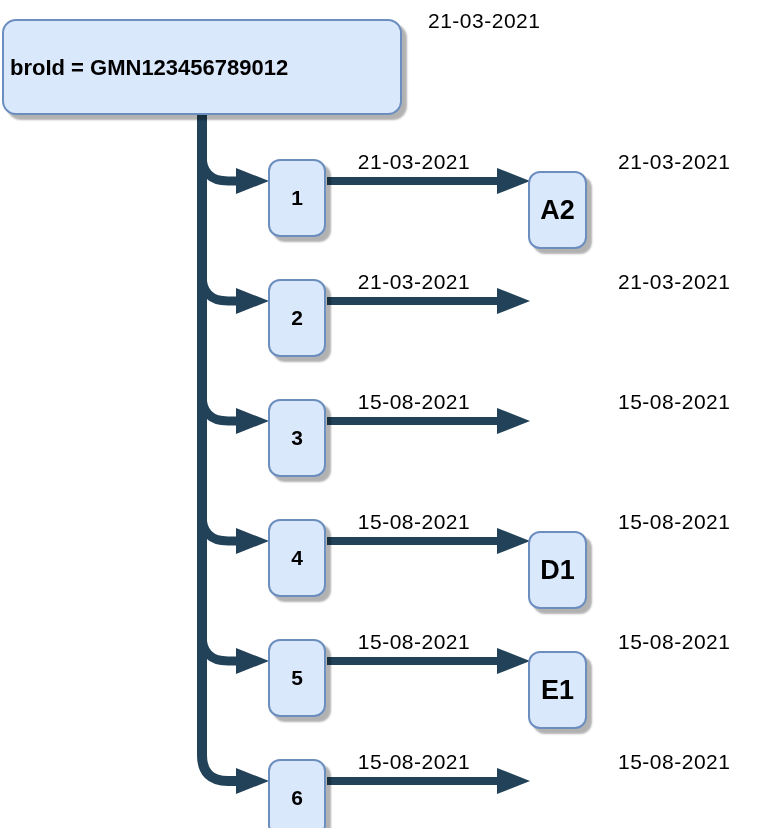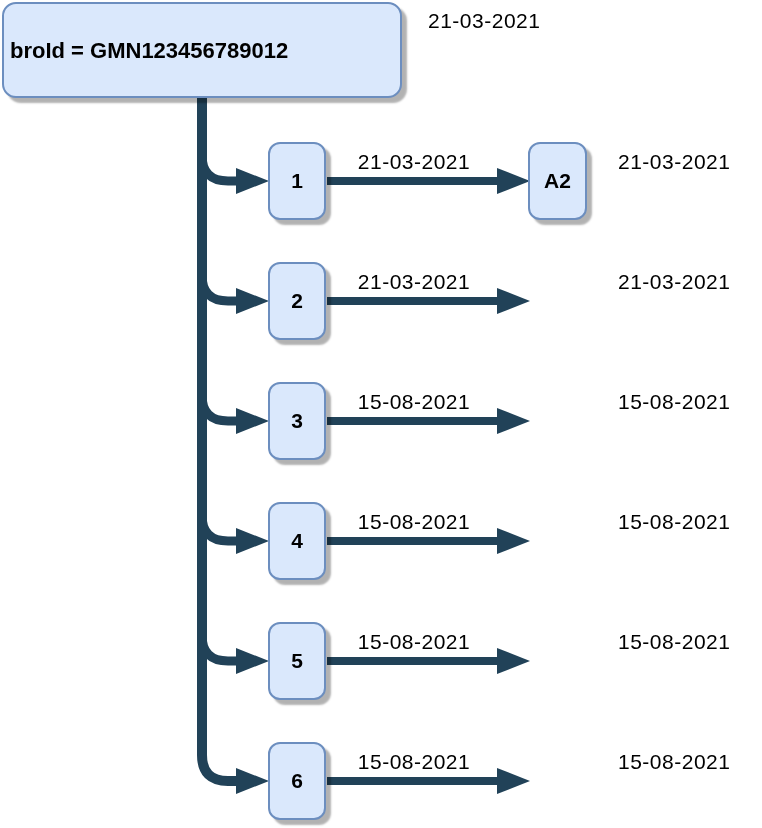--- a/index.html
+++ b/index.html
@@ -13,33 +13,33 @@
   #canvas{
     position:relative;width:762px;height:828px;background:var(--bg);
     font-family:"Liberation Sans",sans-serif;color:var(--text);overflow:hidden;
   }
   #connector-svg{position:absolute;left:0;top:0;width:762px;height:828px;}
   .node{
     position:absolute;box-sizing:border-box;
     background:var(--node-fill);border:2px solid var(--node-border);
     border-radius:12px;box-shadow:5px 5px 2px rgba(0,0,0,0.30);
     display:flex;align-items:center;justify-content:center;
-    font-weight:bold;color:var(--text);
+    font-weight:bold;color:var(--text);margin-top:17px;
   }
   #root-node{
     left:2px;top:2px;width:400px;height:96px;border-radius:14px;
     flex-direction:column;align-items:flex-start;justify-content:center;
     padding-left:6px;font-size:22px;line-height:31px;white-space:nowrap;
   }
   #top-date{
     position:absolute;left:428px;top:9px;font-size:21px;letter-spacing:0.5px;
   }
   .row{position:absolute;left:0;width:762px;height:78px;}
   .num-node{left:268px;top:0;width:58px;height:78px;font-size:21px;}
-  .tgt-node{left:528px;top:0;width:59px;height:78px;font-size:21px;}
+  .tgt-node{left:528px;top:12px;width:59px;height:78px;font-size:27px;}
   .edge-label{
     position:absolute;left:328px;top:8px;width:172px;text-align:center;
     font-size:21px;letter-spacing:0.5px;
   }
   .side-label{
     position:absolute;left:618px;top:8px;font-size:21px;letter-spacing:0.5px;
   }
 </style>
 </head>
 <body>
@@ -102,27 +102,33 @@
       <span>3</span>
     </div>
     <div class="edge-label">15-08-2021</div>
     <div class="side-label">15-08-2021</div>
   </div>
       <div class="row" style="top: 502px;">
     <div class="node num-node">
       <span>4</span>
     </div>
     <div class="edge-label">15-08-2021</div>
+    <div class="node tgt-node">
+      <span>D1</span>
+    </div>
     <div class="side-label">15-08-2021</div>
   </div>
       <div class="row" style="top: 622px;">
     <div class="node num-node">
       <span>5</span>
     </div>
     <div class="edge-label">15-08-2021</div>
+    <div class="node tgt-node">
+      <span>E1</span>
+    </div>
     <div class="side-label">15-08-2021</div>
   </div>
       <div class="row" style="top: 742px;">
     <div class="node num-node">
       <span>6</span>
     </div>
     <div class="edge-label">15-08-2021</div>
     <div class="side-label">15-08-2021</div>
   </div>
     </div>

